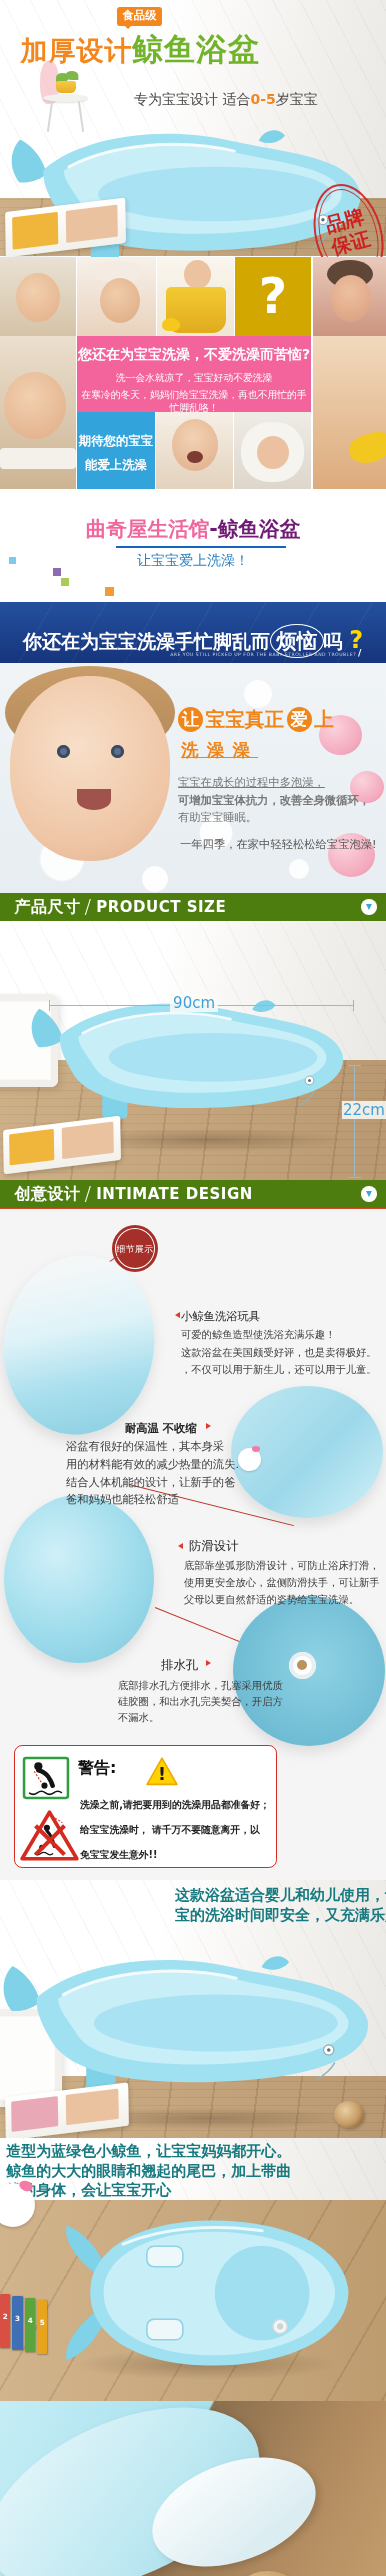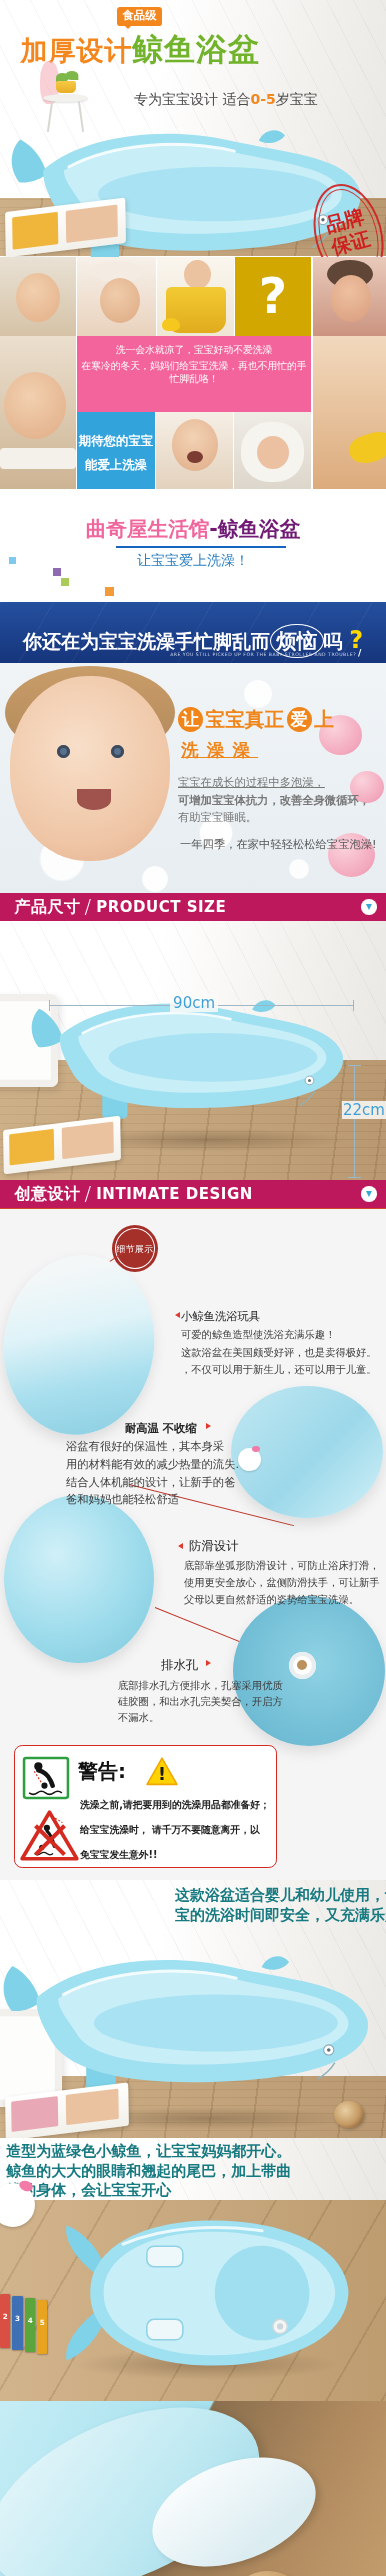--- a/index.html
+++ b/index.html
@@ -73,21 +73,21 @@
      radial-gradient(circle at 62px 196px, rgba(255,255,255,0.9) 0 20.6px, rgba(255,255,255,0) 23px),
      linear-gradient(180deg,#f0f4f7,#e7edf1);}
   .toy{border-radius:50%;background:radial-gradient(circle at 35% 30%,#fbd3dd,#f3a8bd 70%,#e58ca6);}
   .love-c{display:inline-block;width:25px;height:25px;border-radius:50%;background:#f08519;color:#fff;
       font-size:17px;font-weight:bold;text-align:center;line-height:25px;vertical-align:middle;}
   .love-t{color:#f08519;font-size:19.6px;font-weight:bold;vertical-align:middle;}
   .love-2{color:#f08519;font-size:17.5px;font-weight:bold;letter-spacing:8.2px;}
   .love-p{font-size:11.3px;color:#777;}
   .love-p4{font-size:11.3px;color:#555;}
   
-  .sbar{left:0;width:386px;height:28px;background:#be185d;color:#fff;display:flex;align-items:center;
+  .sbar{left:0;width:386px;height:28px;background:#4d7c0f;color:#fff;display:flex;align-items:center;
       padding-left:14.4px;box-sizing:border-box;}
   .sbar .zh{font-size:16px;font-weight:bold;letter-spacing:0.5px;}
   .sbar .sl{font-size:19.6px;font-weight:300;margin:0 5.2px 0 4.1px;transform:translateY(-1px);}
   .sbar .en{font-size:15px;font-weight:bold;letter-spacing:0.5px;}
   .chev{position:absolute;right:9.3px;top:6.2px;width:15.5px;height:15.5px;border-radius:50%;background:#fff;
       color:#35a7d8;text-align:center;line-height:15.5px;font-size:7.7px;}
   .redline{background:#cf4a2a;height:1px;}
   
   .dim{background:#9db7c6;}
   .dim-lbl{color:#3f9fd8;font-size:15px;background:rgba(250,250,248,0.85);padding:0 3.1px;}
@@ -102,21 +102,21 @@
   .rbadge::before{content:"";position:absolute;inset:2.6px;border:1px solid #fff;border-radius:50%;}
   .rbadge span{position:relative;display:block;margin-top:19px;font-size:8.8px;letter-spacing:0.5px;}
   .leader{background:#c0392b;height:1px;transform-origin:left center;}
   .arrow-l{width:0;height:0;border:3.6px solid transparent;border-right:5.7px solid #e03a2f;}
   .arrow-r{width:0;height:0;border:3.6px solid transparent;border-left:5.7px solid #e03a2f;}
   .f-title{font-size:11.3px;color:#222;}
   .f-line{font-size:10.3px;color:#3c3c3c;}
   .f2-line{font-size:11.3px;color:#3c3c3c;}
   
   .warnbox{border:1.5px solid #d42a20;border-radius:8.2px;background:#fff;}
-  .warn-title{font-size:20px;font-weight:bold;color:#111;}
+  .warn-title{font-size:16px;font-weight:bold;color:#111;}
   .warn-line{font-size:9.8px;font-weight:bold;color:#222;}
   
   .teal{color:#177a80;font-weight:bold;font-size:15px;white-space:nowrap;}
   .books span{position:absolute;top:17.5px;width:100%;text-align:center;color:#fff;font-size:7.2px;font-weight:bold;}
   .spine{position:absolute;width:10.3px;height:54px;border-radius:1.5px;box-shadow:0.5px 0.5px 1.5px rgba(0,0,0,0.25);}
 </style>
 </head>
 <body>
 
 <svg width="0" height="0" style="position:absolute">
@@ -211,20 +211,21 @@
     <div class="abs" style="left:14.4px;top:3.1px;width:46px;height:28px;border-radius:50%;background:#5f4636;"></div>
     <div class="abs" style="left:17.5px;top:17.5px;width:40px;height:47px;border-radius:50%;background:radial-gradient(circle at 45% 35%,#eec0a0,#d89d7d);"></div>
   </div>
 
   <div class="tile" style="left:0;top:336px;width:76px;height:153px;background:linear-gradient(180deg,#ebdfce,#cdb493);">
     <div class="abs" style="left:4.1px;top:36px;width:62px;height:67px;border-radius:50%;background:radial-gradient(circle at 42% 36%,#f2d0b0,#e0ac85);"></div>
     <div class="abs" style="left:0;top:112px;width:76px;height:20.6px;background:#f4f1ea;border-radius:4.1px;"></div>
   </div>
 
   <div class="tile pinkbox" style="left:77px;top:336px;width:234px;height:76px;">
+    <div class="pb-title" style="margin-top:10.3px;">您还在为宝宝洗澡，不爱洗澡而苦恼?</div>
     <div class="pb-line" style="margin-top:8.2px;">洗一会水就凉了，宝宝好动不爱洗澡</div>
     <div class="pb-line" style="margin-top:3.1px;">在寒冷的冬天，妈妈们给宝宝洗澡，再也不用忙的手忙脚乱咯！</div>
   </div>
 
   <div class="tile" style="left:313px;top:336px;width:74px;height:153px;background:linear-gradient(180deg,#f2d9bd,#dcab7c);">
     <div class="abs" style="left:36px;top:98px;width:44px;height:28px;border-radius:40% 40% 50% 50%;background:#f2c71f;transform:rotate(-18deg);"></div>
   </div>
 
   <div class="tile bluebox" style="left:77px;top:412px;width:78px;height:77px;">
     <div style="margin-top:20.6px;">期待您的宝宝</div>

